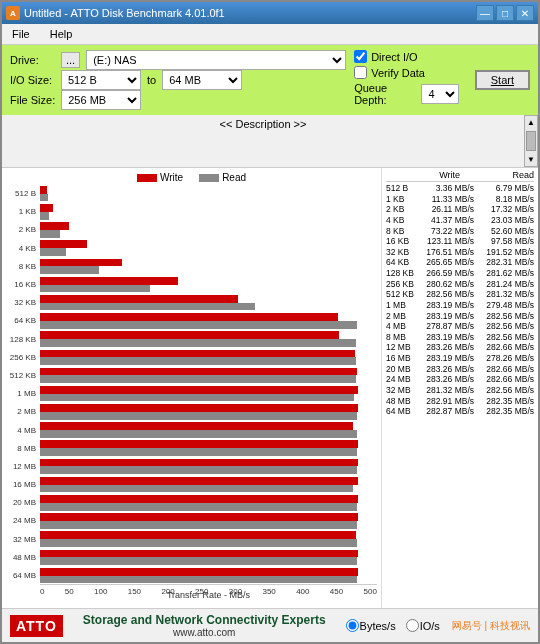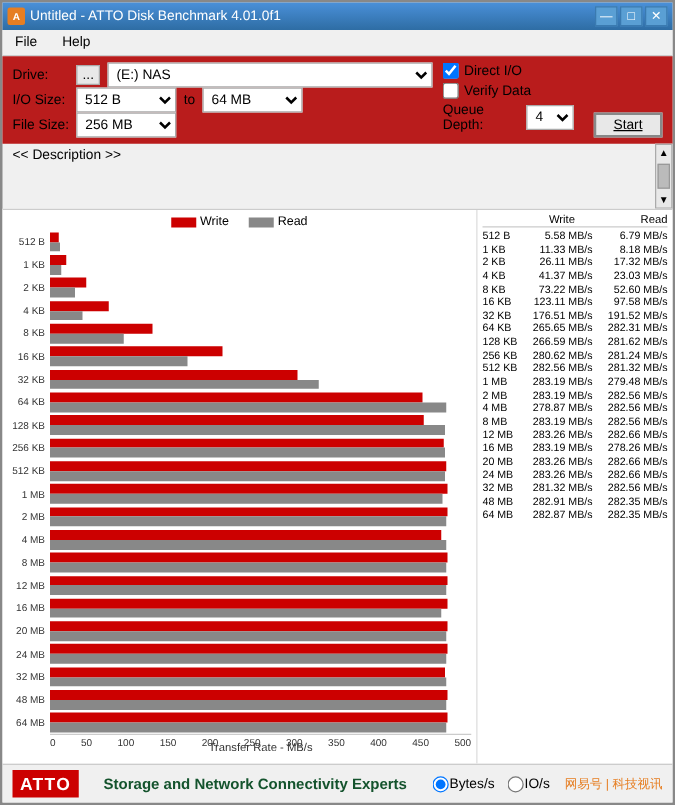--- a/index.html
+++ b/index.html
@@ -75,21 +75,21 @@
     .menu-item {
       padding: 2px 6px;
       cursor: pointer;
       font-size: 11px;
     }
     .toolbar {
       padding: 5px 8px;
       display: flex;
       flex-direction: column;
       gap: 4px;
-      background: #b91c1c;
+      background: #bef264;
     }
     .toolbar-row {
       display: flex;
       align-items: center;
       gap: 6px;
     }
     .label {
       font-size: 11px;
       min-width: 45px;
     }
@@ -336,21 +336,21 @@
       display: flex;
       flex-direction: column;
       align-items: flex-start;
       gap: 3px;
       padding-right: 8px;
     }
     .start-area {
       display: flex;
       flex-direction: column;
       align-items: flex-end;
-      justify-content: flex-end;
+      justify-content: center;
       gap: 4px;
       text-decoration: underline;
     }
     .drive-browse {
       background: #e8e8e8;
       border: 1px solid #aaa;
       padding: 1px 4px;
       font-size: 11px;
       cursor: pointer;
     }
@@ -374,23 +374,24 @@
       background: #bbb;
       border: 1px solid #999;
       margin: 2px 0;
     }
     .description-scroll {
       display: flex;
       align-items: stretch;
     }
     .description-content {
       flex: 1;
-      padding: 3px 8px;
+      padding: 3px 24px;
       font-size: 11px;
       min-height: 30px;
+      text-align: center;
     }
   </style>
 </head>
 <body>
 
 <div class="window">
 
   <div class="title-bar">
     <div class="title-bar-left">
       <div class="title-icon">A</div>
@@ -618,21 +619,21 @@
 
     <div class="data-section">
       <div class="data-header">
         <span></span>
         <span style="min-width:52px;text-align:right;">Write</span>
         <span style="min-width:52px;text-align:right;">Read</span>
       </div>
       <div id="data-rows">
           <div class="data-row">
             <span style="min-width: 28px; font-size: 8.5px;">512 B</span>
-            <span class="data-col">5.58 MB/s</span>
+            <span class="data-col">3.36 MB/s</span>
             <span class="data-col">6.79 MB/s</span>
           </div>
           <div class="data-row">
             <span style="min-width: 28px; font-size: 8.5px;">1 KB</span>
             <span class="data-col">11.33 MB/s</span>
             <span class="data-col">8.18 MB/s</span>
           </div>
           <div class="data-row">
             <span style="min-width: 28px; font-size: 8.5px;">2 KB</span>
             <span class="data-col">26.11 MB/s</span>
@@ -734,20 +735,21 @@
             <span class="data-col">282.35 MB/s</span>
           </div>
         </div>
     </div>
   </div>
 
   <div class="footer">
     <div class="atto-logo">ATTO</div>
     <div class="footer-text">
       <div class="footer-title">Storage and Network Connectivity Experts</div>
+      <div class="footer-url">www.atto.com</div>
     </div>
     <div class="radio-row">
       <div class="radio-item">
         <input type="radio" name="units" checked="" style="">
         <span>Bytes/s</span>
       </div>
       <div class="radio-item">
         <input type="radio" name="units" style="">
         <span>IO/s</span>
       </div>

